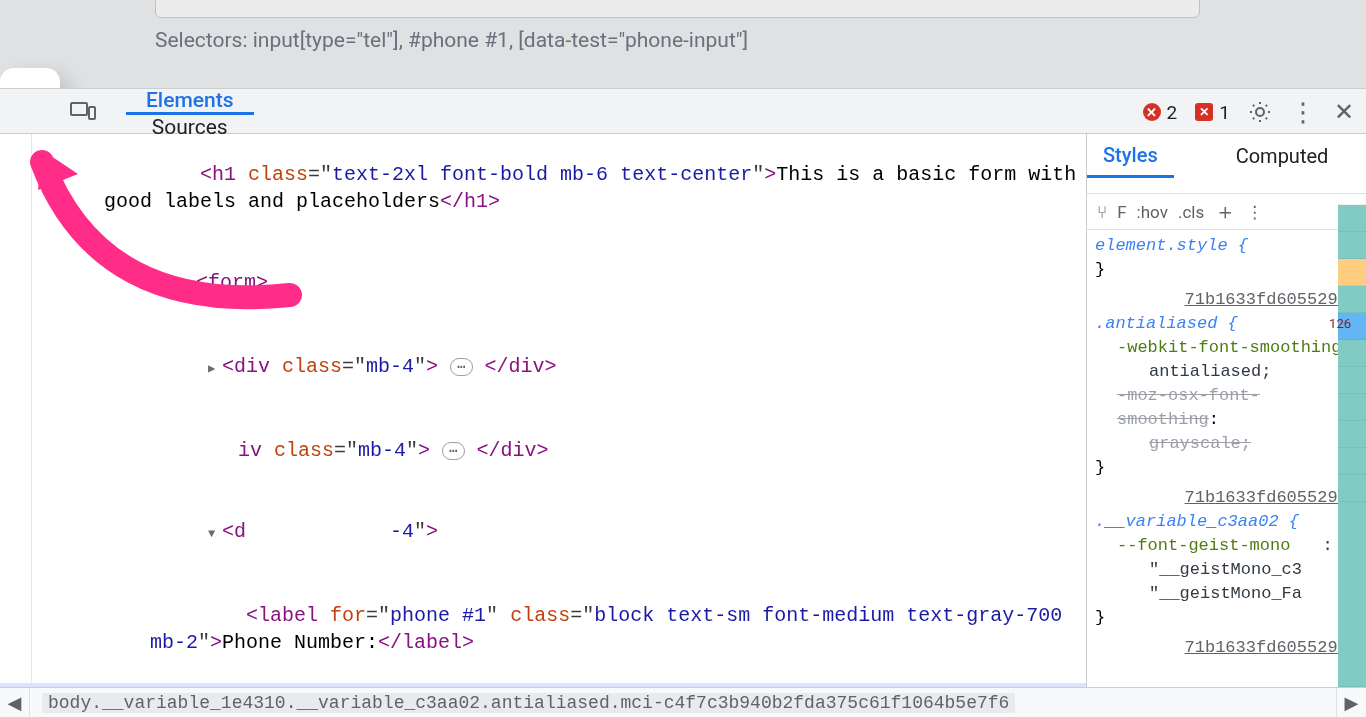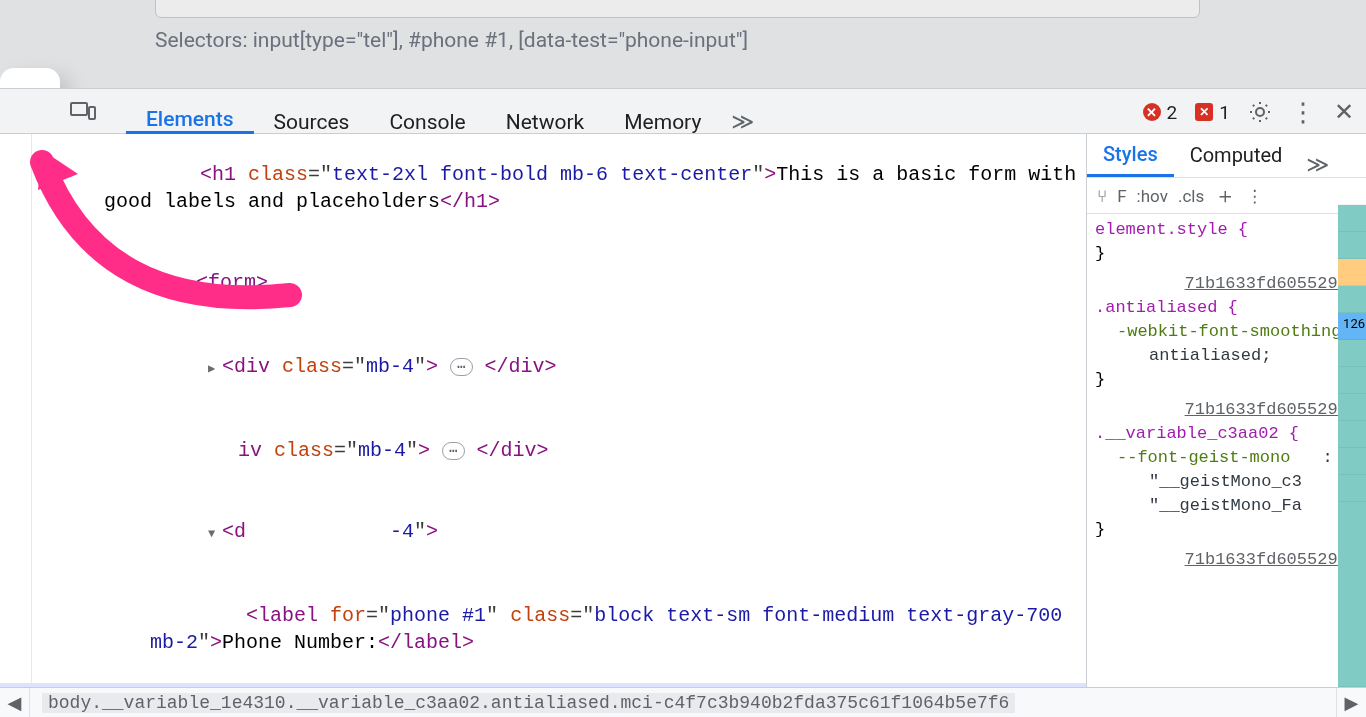--- a/index.html
+++ b/index.html
@@ -12,21 +12,21 @@
   .page-area { position:absolute; left:0; top:0; right:0; height:80px; }
   .page-input-outline { position:absolute; left:155px; top:-10px; height:28px; width:1045px; border:1px solid #cfcfcf; border-radius:6px; background:#fff; }
   .selectors-hint { position:absolute; left:155px; top:28px; font-size:21px; color:#6b7280; }
 
   
   .toolbar { position:absolute; left:0; right:0; top:88px; height:46px; background:#f1f3f4; border-top:1px solid #cacdd1; border-bottom:1px solid #cacdd1; display:flex; align-items:center; }
   .tool-left { display:flex; align-items:center; gap:14px; padding-left:70px; }
   .inspect-btn { position:absolute; left:0; top:68px; width:60px; height:70px; background:#fff; border-radius:14px; box-shadow:10px 8px 20px rgba(0,0,0,0.15); display:flex; align-items:center; justify-content:center; z-index:10; }
   .inspect-svg { width:34px; height:34px; }
   .device-icon { color:#5f6368; }
-  .tabs { display:flex; align-items:flex-end; gap:0; margin-left:30px; height:46px; }
+  .tabs { display:flex; align-items:center; gap:0; margin-left:30px; height:46px;flex-direction:column; }
   .tab { padding:0 20px; display:flex; align-items:center; font-size:21px; color:#202124; cursor:pointer; }
   .tab.active { color:#1a73e8; border-bottom:3px solid #1a73e8; font-weight:500; }
   .more-tabs { padding:0 10px; display:flex; align-items:center; color:#5f6368; font-size:22px; }
   .toolbar-right { position:absolute; right:12px; top:0; height:46px; display:flex; align-items:center; gap:18px; }
   .err-count { display:flex; align-items:center; gap:6px; font-size:19px; color:#202124; }
   .err-icon { width:18px; height:18px; border-radius:50%; background:#d93025; display:flex; align-items:center; justify-content:center; color:#fff; font-size:13px; font-weight:bold; }
   .issue-icon { width:18px; height:18px; border-radius:3px; background:#d93025; display:flex; align-items:center; justify-content:center; color:#fff; font-size:12px; font-weight:bold; }
   .toolbar-icn { color:#5f6368; cursor:pointer; }
 
   
@@ -44,41 +44,41 @@
   .tag { color:#881280; }
   .attr-n { color:#c2410c; }
   .attr-v { color:#1a1aa6; }
   .eq { color:#3b3b3b; }
   .txt { color:#000; }
   .ellipsis-badge { display:inline-block; border:1px solid #9aa0a6; border-radius:10px; padding:0 6px; font-size:14px; color:#5f6368; line-height:16px; vertical-align:middle; }
   .highlight-row { background:#dde2ff; }
 
   
   .side { width:280px; border-left:1px solid #cacdd1; background:#fff; display:flex; flex-direction:column; position:relative; overflow:hidden; }
-  .side-tabs { height:44px; border-bottom:1px solid #e0e0e0; display:flex; align-items:flex-end; }
+  .side-tabs { height:60px; border-bottom:1px solid #e0e0e0; display:flex; align-items:flex-start;gap:46px; }
   .side-tab { padding:0 16px; font-size:20px; height:44px; display:flex; align-items:center; color:#202124; cursor:pointer; }
   .side-tab.active { color:#1a73e8; border-bottom:3px solid #1a73e8; font-weight:500; }
   .side-more { margin-left:8px; font-size:22px; color:#5f6368; }
   .filter-row { height:36px; border-bottom:1px solid #e0e0e0; display:flex; align-items:center; gap:10px; padding:0 10px; font-size:17px; color:#5f6368; }
   .filter-row span { cursor:pointer; }
   .styles-body { flex:1; overflow:hidden; font-size:17px; line-height:24px; padding:4px 8px; }
   .rule { margin-bottom:6px; }
   .sel-link { color:#5f6368; text-decoration:underline; white-space:nowrap; overflow:hidden; text-overflow:ellipsis; display:block; text-align:right; }
-  .selector { color:#a21caf; }
+  .selector { color:#3b82f6;font-style:italic; }
   .prop { padding-left:22px; text-indent:-0px; }
   .prop-n { color:#4d7c0f; }
   .prop-v { color:#303942;margin-left:32px; }
   .struck .prop-n, .struck .prop-v { text-decoration:line-through; color:#9aa0a6; }
 
   .coverage-strip { position:absolute; right:0; top:44px; width:28px; bottom:0; display:flex; flex-direction:column; }
   .cov { flex:0 0 27px; border-bottom:1px solid rgba(0,0,0,0.05); }
   .cov.teal { background:#80cbc4; }
   .cov.orange { background:#ffcc80; }
   .cov.blue { background:#64b5f6; position:relative; }
-  .cov .num { position:absolute; right:1px; top:3px; font-size:13px; color:#000000; }
+  .cov .num { position:absolute; right:15px; top:3px; font-size:13px; color:#7f1d1d; }
 
   
   .crumbs { position:absolute; left:0; right:0; bottom:0; height:30px; background:#f8f9fa; border-top:1px solid #cacdd1; display:flex; align-items:center; font-size:18px; color:#5f6368; }
   .crumb-nav { width:30px; text-align:center; cursor:pointer; border-right:1px solid #e0e0e0; height:100%; display:flex; align-items:center; justify-content:center; }
   .crumb-text { flex:1; padding:0 12px; white-space:nowrap; overflow:hidden; text-overflow:ellipsis; }
   .crumb-text .sel { background:#e8eaed; padding:2px 6px; border-radius:4px; }
 
   
   .annotation { position:absolute; left:20px; top:140px; width:300px; height:180px; pointer-events:none; z-index:5; }
 
@@ -187,20 +187,21 @@
     </div>
     <div class="styles-body mono">
       <div class="rule">
         <div class="selector">element.style {</div>
         <div>}</div>
       </div>
       <div class="rule">
         <span class="sel-link">71b1633fd605529a…</span>
         <div class="selector">.antialiased {</div>
         <div class="prop"><span class="prop-n">-webkit-font-smoothing</span>: <span class="prop-v">antialiased;</span></div>
+        <div class="prop struck"><span class="prop-n">-moz-osx-font-smoothing</span>: <span class="prop-v">grayscale;</span></div>
         <div>}</div>
       </div>
       <div class="rule">
         <span class="sel-link">71b1633fd605529a…</span>
         <div class="selector">.__variable_c3aa02 {</div>
         <div class="prop"><span class="prop-n">--font-geist-mono</span><span class="prop-v">:</span></div>
         <div class="prop"><span class="prop-v">"__geistMono_c3</span></div>
         <div class="prop"><span class="prop-v">"__geistMono_Fa</span></div>
         <div>}</div>
       </div>

